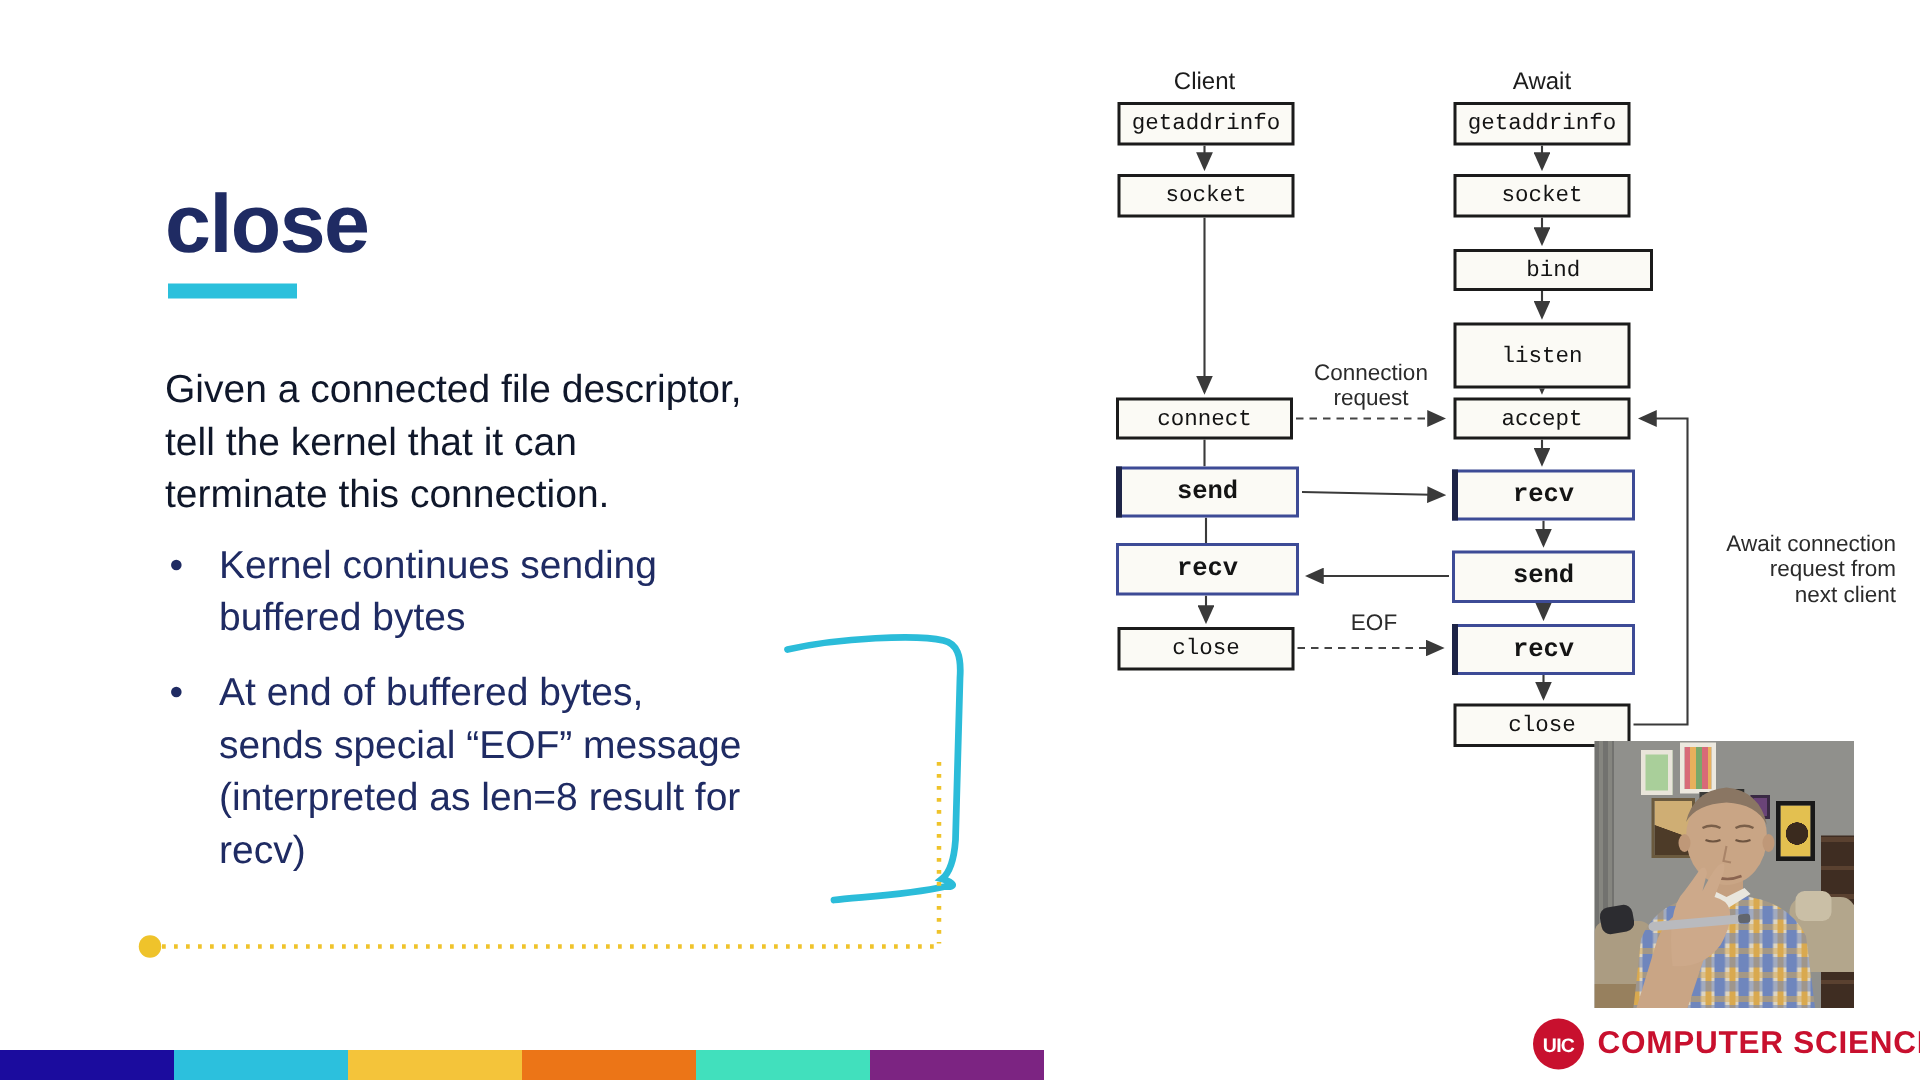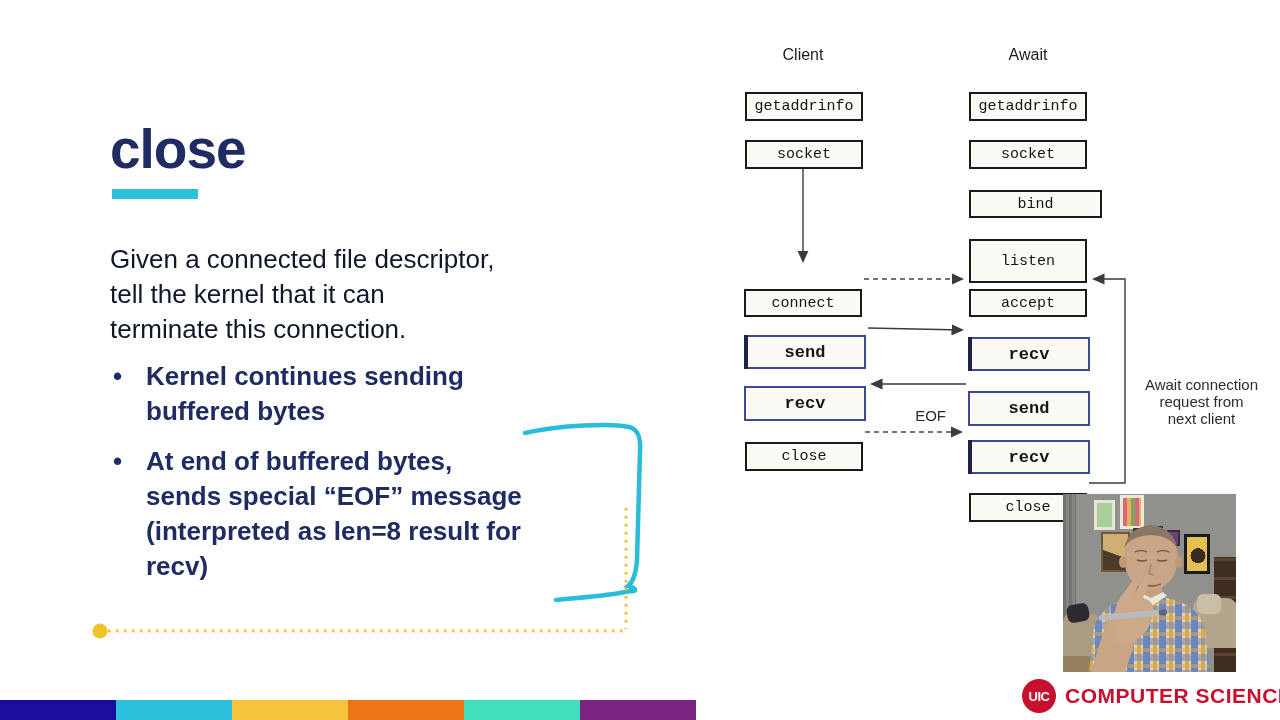--- a/index.html
+++ b/index.html
@@ -7,53 +7,53 @@
          font-family:"Liberation Sans",sans-serif;}
 
   
   .title{position:absolute;left:110px;top:118px;font-size:55px;line-height:62px;
          font-weight:bold;color:#1F2B63;letter-spacing:-1px;}
   .title-underline{position:absolute;left:112px;top:189px;width:86px;height:10px;background:#2BC0DC;}
   .intro{position:absolute;left:110px;top:242px;width:520px;font-size:26px;line-height:35px;
          color:#0f172a;white-space:pre-line;}
   .bullets{position:absolute;left:110px;top:359px;width:530px;}
   .bullet{position:relative;padding-left:36px;margin-bottom:15px;font-size:26px;line-height:35px;
-          color:#1F2B63;white-space:pre-line;font-weight:bold;}
+          color:#1F2B63;white-space:pre-line;}
   .bullet::before{content:"•";position:absolute;left:3px;top:0;color:#1F2B63;}
 
   
   .col-header{position:absolute;width:90px;text-align:center;top:46px;font-size:16px;
               font-weight:normal;color:#1c1c1c;}
   .hdr-client{left:758px;}
   .hdr-server{left:983px;}
   .dbox{position:absolute;background:#FBFAF5;border:2px solid #1b1b1b;box-sizing:border-box;
         display:flex;align-items:center;justify-content:center;
-        font-family:"Liberation Mono","DejaVu Sans Mono",monospace;font-size:15px;color:#141414;margin-top:24px;}
+        font-family:"Liberation Mono","DejaVu Sans Mono",monospace;font-size:15px;color:#141414;}
   .dbox.io{border:2px solid #3D4B96;font-weight:bold;font-size:17px;}
   .dbox.lmark::before{content:"";position:absolute;left:-2px;top:-2px;bottom:-2px;width:4px;
         background:#1d2447;}
   .b-c0{left:745px;top:68px;width:118px;height:29px;}
   .b-c1{left:745px;top:116px;width:118px;height:29px;}
   .b-c2{left:744px;top:265px;width:118px;height:28px;}
   .b-c3{left:744px;top:311px;width:122px;height:34px;}
   .b-c4{left:744px;top:362px;width:122px;height:35px;}
   .b-c5{left:745px;top:418px;width:118px;height:29px;}
   .b-s0{left:969px;top:68px;width:118px;height:29px;}
   .b-s1{left:969px;top:116px;width:118px;height:29px;}
   .b-s2{left:969px;top:166px;width:133px;height:28px;}
   .b-s3{left:969px;top:215px;width:118px;height:44px;}
   .b-s4{left:969px;top:265px;width:118px;height:28px;}
   .b-s5{left:968px;top:313px;width:122px;height:34px;}
   .b-s6{left:968px;top:367px;width:122px;height:35px;}
   .b-s7{left:968px;top:416px;width:122px;height:34px;}
   .b-s8{left:969px;top:469px;width:118px;height:29px;}
   .dlabel{position:absolute;font-size:15px;line-height:17px;color:#2b2b2b;white-space:pre-line;}
   .lbl-conn{left:858px;top:240px;width:112px;text-align:center;}
-  .lbl-eof{left:886px;top:407px;width:60px;text-align:right;}
-  .lbl-await{left:1139px;top:376px;width:125px;text-align:center;}
+  .lbl-eof{left:886px;top:407px;width:60px;text-align:center;}
+  .lbl-await{left:1139px;top:354px;width:125px;text-align:right;}
 
   .overlay-svg{position:absolute;left:0;top:0;width:1280px;height:720px;pointer-events:none;}
 
   
   .webcam{position:absolute;left:1063px;top:494px;width:173px;height:178px;background:#90908C;
           overflow:hidden;z-index:5;}
   .wc{position:absolute;box-sizing:border-box;}
   .curtain{left:0;top:0;width:13px;height:146px;
            background:repeating-linear-gradient(90deg,#72726f 0 3px,#85857f 3px 6px);}
   .f-green{left:31px;top:6px;width:21px;height:30px;background:#a9cf9a;border:3px solid #e9e5da;}
@@ -162,20 +162,22 @@
   <div class="dbox b-s0">getaddrinfo</div>
   <div class="dbox b-s1">socket</div>
   <div class="dbox b-s2">bind</div>
   <div class="dbox b-s3">listen</div>
   <div class="dbox b-s4">accept</div>
   <div class="dbox io lmark b-s5">recv</div>
   <div class="dbox io b-s6">send</div>
   <div class="dbox io lmark b-s7">recv</div>
   <div class="dbox b-s8">close</div>
 
+  <div class="dlabel lbl-conn">Connection
+request</div>
   <div class="dlabel lbl-eof">EOF</div>
   <div class="dlabel lbl-await">Await connection
 request from
 next client</div>
 
   <div class="webcam">
     <div class="wc curtain"></div>
     <div class="wc f-green"></div>
     <div class="wc f-tall"></div>
     <div class="wc f-piano"></div>

